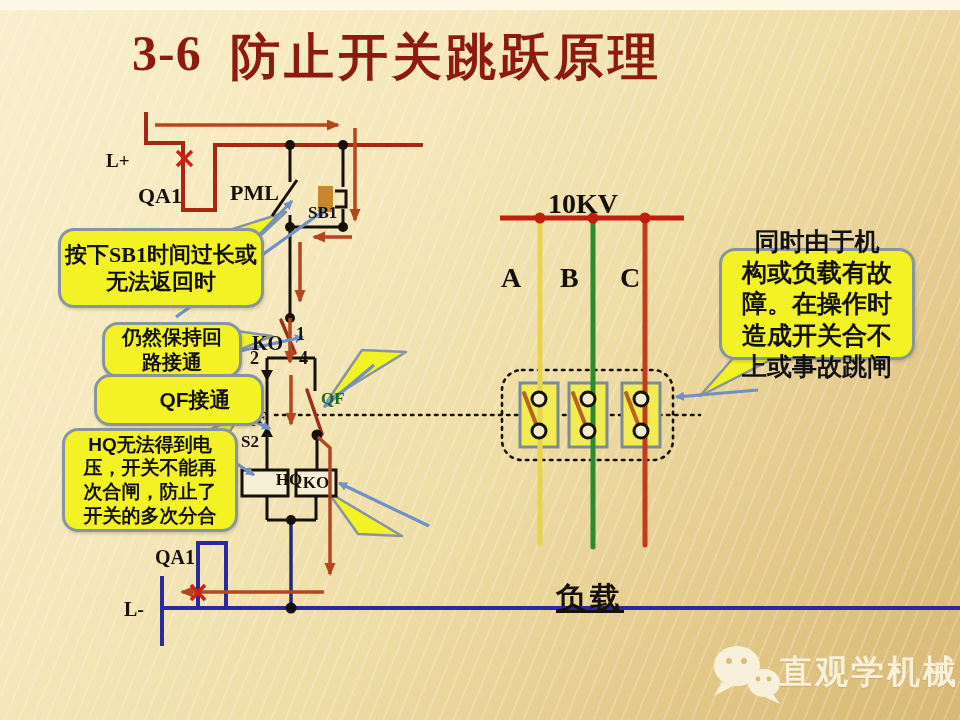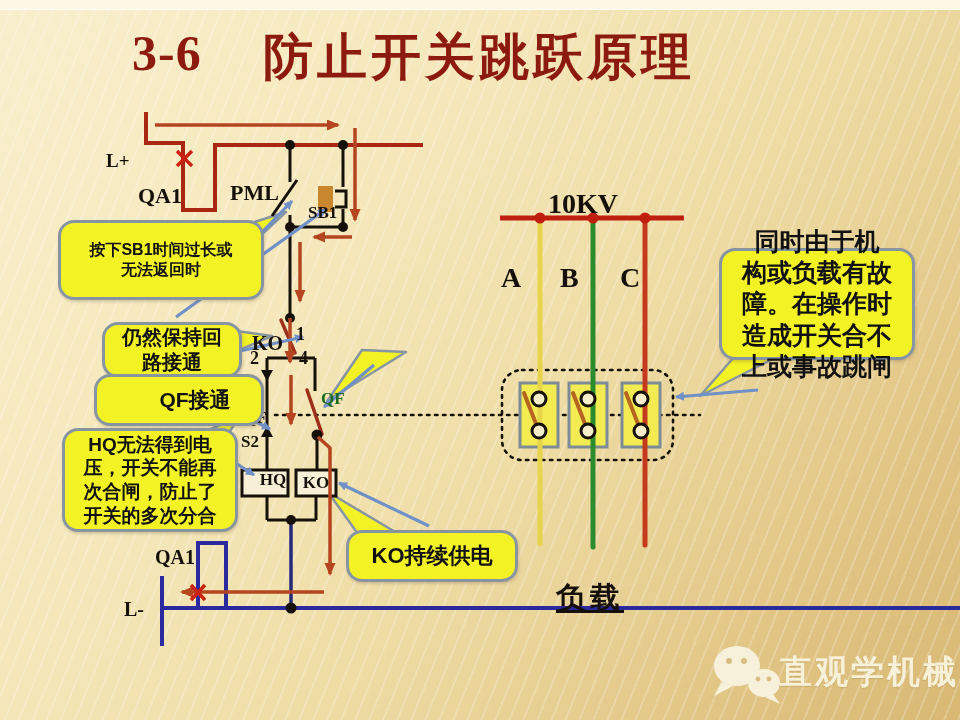--- a/index.html
+++ b/index.html
@@ -6,30 +6,30 @@
   .slide{
     position:relative;width:960px;height:720px;overflow:hidden;
     font-family:"Liberation Sans",sans-serif;
     background:
       repeating-linear-gradient(112deg, rgba(255,255,255,0.20) 0 2px, rgba(255,255,255,0) 2px 13px),
       linear-gradient(128deg,#f9efcd 0%,#f5e7ba 35%,#eedca4 58%,#e2c686 82%,#d8b873 100%);
   }
   .top-band{position:absolute;top:0;left:0;right:0;height:9px;background:#fdf7e3;border-bottom:1px solid rgba(255,255,255,.85);}
   .title{position:absolute;top:24px;color:#8c1a0e;font-family:"Liberation Serif",serif;font-weight:700;font-size:50px;letter-spacing:1px;white-space:nowrap;}
   .t-prefix{left:132px;}
-  .t-text{left:230px;letter-spacing:4px;margin-left:33px;}
+  .t-text{left:230px;letter-spacing:4px;}
   svg.layer{position:absolute;left:0;top:0;z-index:1;}
   .lbl{position:absolute;z-index:2;font-family:"Liberation Serif",serif;font-weight:700;color:#15100a;white-space:nowrap;}
   .callout{
     position:absolute;z-index:3;background:#f3f225;border:3px solid #8795a3;border-radius:16px;
     display:flex;align-items:center;justify-content:center;text-align:center;
     font-weight:700;color:#111;white-space:pre-line;line-height:1.25;
     box-shadow:1px 2px 3px rgba(120,100,60,.25);
   }
-  .c1{left:58px;top:220px;width:200px;height:74px;font-size:16px;}
+  .c1{left:58px;top:228px;width:200px;height:74px;font-size:22px;font-family:Liberation Serif, serif;}
   .c2{left:102px;top:322px;width:134px;height:50px;font-size:20px;}
   .c3{left:94px;top:374px;width:132px;height:46px;font-size:21px;padding-left:32px;}
   .c4{left:62px;top:428px;width:170px;height:98px;font-size:19px;}
   .c5{left:346px;top:530px;width:166px;height:46px;font-size:22px;}
   .c6{left:341px;top:306px;width:167px;height:49px;font-size:22px;}
   .c7{left:719px;top:248px;width:190px;height:106px;font-size:25px;overflow:visible;}
   .boxlbl{position:absolute;z-index:2;font-family:"Liberation Serif",serif;font-weight:700;font-size:17px;color:#15100a;display:flex;align-items:center;justify-content:center;}
   .load{font-family:"Liberation Sans",sans-serif;font-weight:700;font-size:30px;letter-spacing:4px;}
   .wm-text{position:absolute;left:779px;top:650px;z-index:2;font-size:33px;font-weight:700;color:#f8f1d9;letter-spacing:3px;text-shadow:0 1px 1px rgba(180,150,90,.5);}
 </style>
@@ -202,41 +202,40 @@
   <span class="lbl" style="left:230px;top:180px;font-size:22px;">PML</span>
   <span class="lbl" style="left:308px;top:203px;font-size:17px;">SB1</span>
   <span class="lbl" style="left:252px;top:332px;font-size:20px;">KO</span>
   <span class="lbl" style="left:296px;top:324px;font-size:18px;">1</span>
   <span class="lbl" style="left:250px;top:348px;font-size:18px;">2</span>
   <span class="lbl" style="left:299px;top:348px;font-size:18px;">4</span>
   <span class="lbl" style="left:241px;top:375px;font-size:17px;">S3</span>
   <span class="lbl" style="left:243px;top:408px;font-size:17px;">QF</span>
   <span class="lbl" style="left:241px;top:432px;font-size:17px;">S2</span>
   <span class="lbl" style="left:321px;top:389px;font-size:17px;color:#1c6b1c;">QF</span>
-  <span class="boxlbl" style="left:250px;top:470px;width:46px;height:20px;">HQ</span>
+  <span class="boxlbl" style="left:242px;top:470px;width:46px;height:20px;padding-left:24px;">HQ</span>
   <span class="boxlbl" style="left:296px;top:470px;width:40px;height:26px;">KO</span>
   <span class="lbl" style="left:155px;top:546px;font-size:20px;">QA1</span>
   <span class="lbl" style="left:124px;top:598px;font-size:20px;">L-</span>
 
   <span class="lbl" style="left:548px;top:188px;font-size:28px;">10KV</span>
   <span class="lbl" style="left:501px;top:262px;font-size:28px;">A</span>
   <span class="lbl" style="left:560px;top:262px;font-size:28px;">B</span>
   <span class="lbl" style="left:620px;top:262px;font-size:28px;">C</span>
   <span class="lbl load" style="left:556px;top:578px;text-decoration:underline;">负载</span>
 
   <div class="callout c1">按下SB1时间过长或
 无法返回时</div>
   <div class="callout c2">仍然保持回
 路接通</div>
   <div class="callout c3">QF接通</div>
   <div class="callout c4">HQ无法得到电
 压，开关不能再
 次合闸，防止了
 开关的多次分合</div>
-  <div class="callout c5">KO持续供电</div>
   <div class="callout c7">同时由于机
 构或负载有故
 障。在操作时
 造成开关合不
 上或事故跳闸</div>
 
   <div class="wm-text">直观学机械</div>
 </div>
 
 </body></html>

